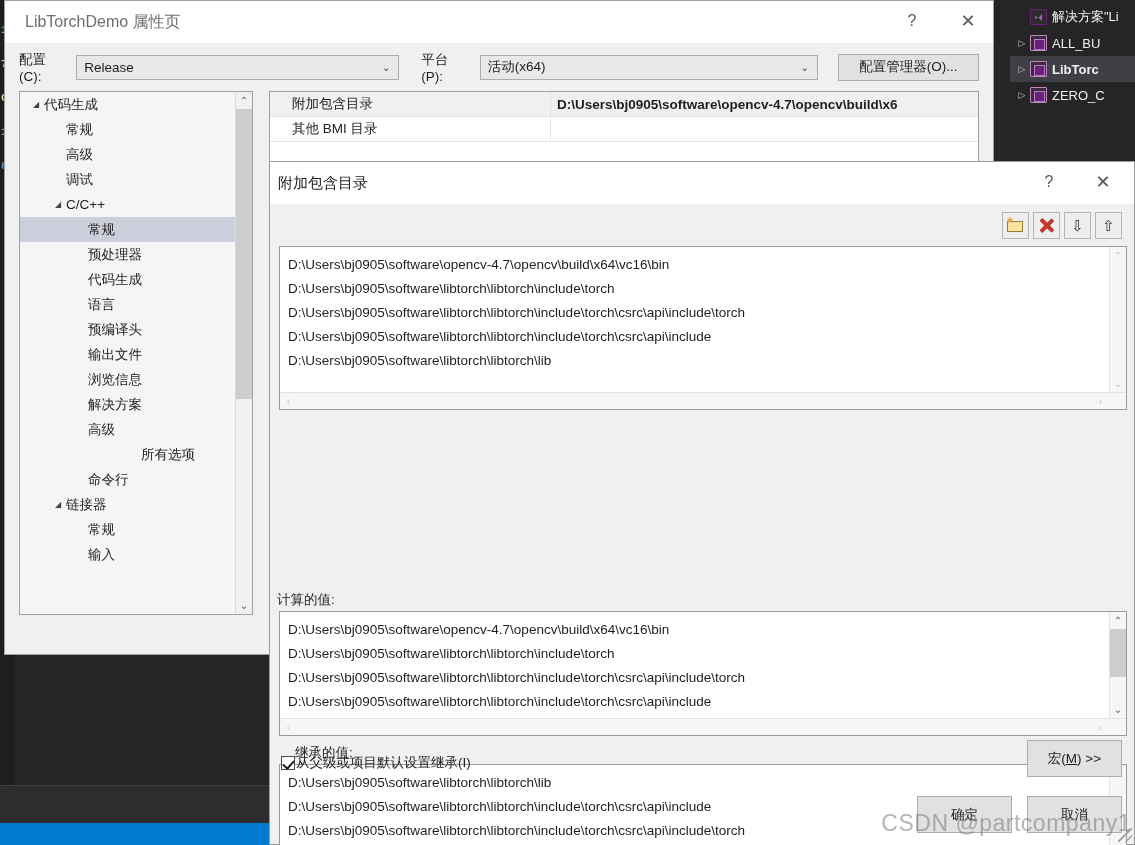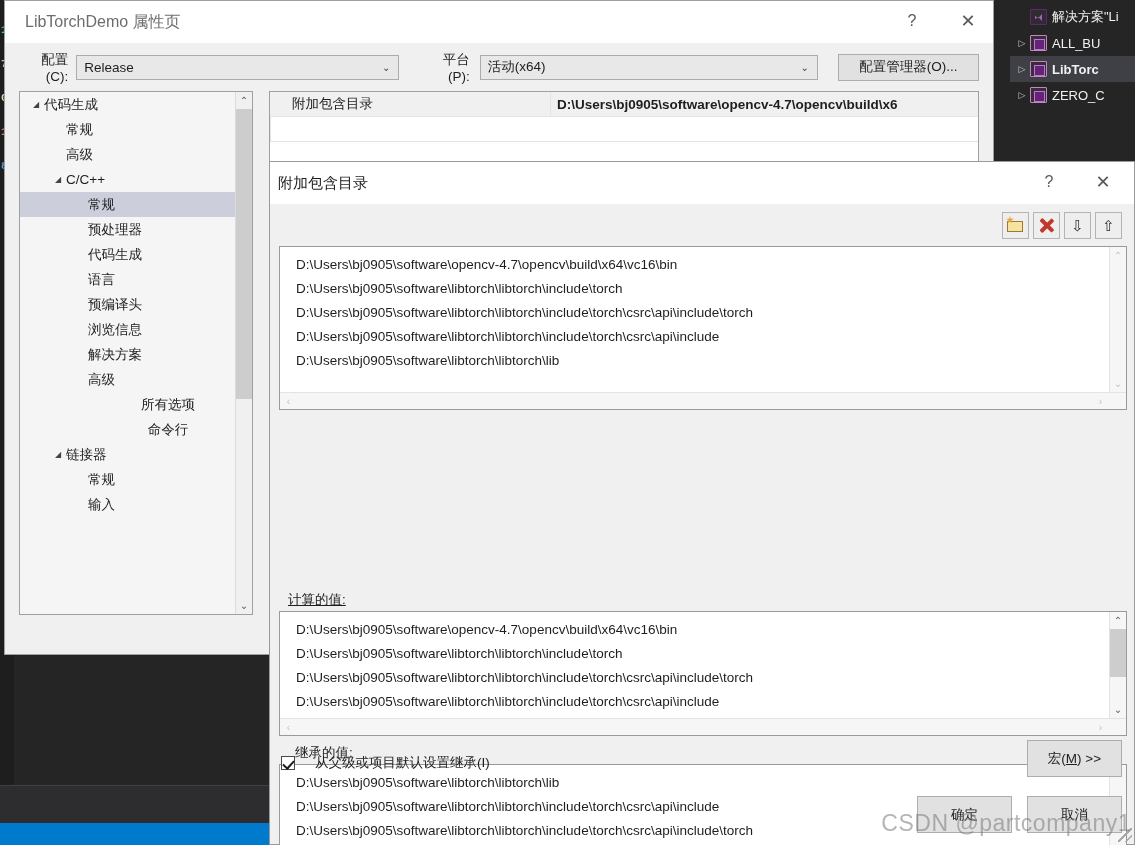--- a/index.html
+++ b/index.html
@@ -79,21 +79,21 @@
     display: flex; align-items: center; justify-content: center;
     color: #5a5a5a; font-size: 16px; cursor: default;
   }
   #prop-help { right: 58px; }
   #prop-close { right: 2px; font-size: 18px; }
 
   #prop-configbar {
     height: 48px; display: flex; align-items: center; padding: 0 14px;
     background: #f0f0f0;
   }
-  .cfg-label { margin-right: 8px; font-size: 13.5px; text-align: right; }
+  .cfg-label { margin-right: 8px; font-size: 13.5px; }
   .cfg-combo {
     height: 25px; background: #e8e8e8; border: 1px solid #acacac;
     display: flex; align-items: center; padding: 0 4px 0 7px;
     font-size: 13.5px; position: relative;
   }
   .cfg-combo .chev { position: absolute; right: 8px; color: #444; font-size: 10px; }
   #cfg-combo-config { width: 325px; }
   #cfg-combo-platform { width: 340px; margin-left: 2px; }
   #cfg-manager-btn {
     height: 27px; width: 142px; margin-left: 20px;
@@ -179,21 +179,21 @@
     background: #c0392b; border-radius: 1px;
   }
   .ico-redx::before { transform: rotate(45deg); }
   .ico-redx::after  { transform: rotate(-45deg); }
   
   .ico-arrow { font-size: 15px; color: #303030; line-height: 1; }
 
   .listbox {
     background: #ffffff; border: 1px solid #9a9a9a; position: relative; overflow: hidden;
   }
-  .lb-lines { padding: 6px 8px 0 16px; }
+  .lb-lines { padding: 6px 8px 0 8px; }
   .lb-line { height: 24px; line-height: 24px; font-size: 13.5px; white-space: nowrap; }
   .vscroll {
     position: absolute; right: 0; top: 0; width: 17px; bottom: 0;
     background: #f6f6f6; border-left: 1px solid #e3e3e3;
   }
   .vscroll .a { height: 17px; display:flex; align-items:center; justify-content:center;
                 font-size: 10px; color: #c3c3c3; }
   .vscroll .a.bot { position:absolute; bottom:0; width:100%; }
   .vscroll.active .a { color: #606060; }
   .vscroll .thumb { position: absolute; left: 0; width: 17px; background: #cdcdcd; }
@@ -203,27 +203,27 @@
   }
   .hscroll .a { position: absolute; top: 0; height: 17px; width: 17px;
                 display:flex; align-items:center; justify-content:center;
                 font-size: 10px; color: #c3c3c3; }
   .hscroll .a.l { left: 0; } .hscroll .a.r { right: 0; }
 
   #lb-main { position: absolute; left: 9px; top: 84px; width: 848px; height: 164px; }
   #lb-main .lb-lines { padding-right: 20px; }
 
   .section-label { position: absolute; font-size: 13.5px; }
-  #lbl-computed { left: 18px; top: 429px; text-decoration: underline; }
+  #lbl-computed { left: 7px; top: 429px; }
   #lb-computed { position: absolute; left: 9px; top: 449px; width: 848px; height: 125px; }
   #lbl-inherited { left: 9px; top: 582px; margin-left: 16px; }
   #lb-inherited { position: absolute; left: 9px; top: 602px; width: 848px; height: 125px; }
 
   #inherit-check {
-    position: absolute; left: 11px; top: 592px; display: flex; align-items: center; gap: 20px;
+    position: absolute; left: 11px; top: 592px; display: flex; align-items: center; gap: 1px;
   }
   .cbox {
     width: 14px; height: 14px; border: 1px solid #4a4a4a; background: #fff;
     position: relative;
   }
   .cbox::after {
     content: ""; position: absolute; left: 3px; top: 1px; width: 5px; height: 9px;
     border: solid #1e1e1e; border-width: 0 2px 2px 0; transform: rotate(42deg);
   }
   #macro-btn {
@@ -323,20 +323,24 @@
           </div>
           <div class="tree-item" style="padding-left: 30px;">
             <span class="tw"></span>
             <span>常规</span>
           </div>
           <div class="tree-item" style="padding-left: 30px;">
             <span class="tw"></span>
             <span>高级</span>
           </div>
           <div class="tree-item" style="padding-left: 30px;">
+            <span class="tw"></span>
+            <span>调试</span>
+          </div>
+          <div class="tree-item" style="padding-left: 30px;">
             <span class="tw">◢</span>
             <span>C/C++</span>
           </div>
           <div class="tree-item selected" style="padding-left: 52px;">
             <span class="tw"></span>
             <span>常规</span>
           </div>
           <div class="tree-item" style="padding-left: 52px;">
             <span class="tw"></span>
             <span>预处理器</span>
@@ -348,35 +352,39 @@
           <div class="tree-item" style="padding-left: 52px;">
             <span class="tw"></span>
             <span>语言</span>
           </div>
           <div class="tree-item" style="padding-left: 52px;">
             <span class="tw"></span>
             <span>预编译头</span>
           </div>
           <div class="tree-item" style="padding-left: 52px;">
             <span class="tw"></span>
+            <span>输出文件</span>
+          </div>
+          <div class="tree-item" style="padding-left: 52px;">
+            <span class="tw"></span>
             <span>浏览信息</span>
           </div>
           <div class="tree-item" style="padding-left: 52px;">
             <span class="tw"></span>
             <span>解决方案</span>
           </div>
           <div class="tree-item" style="padding-left: 52px;">
             <span class="tw"></span>
             <span>高级</span>
           </div>
           <div class="tree-item" style="padding-left: 52px; justify-content: center;">
             <span class="tw"></span>
             <span>所有选项</span>
           </div>
-          <div class="tree-item" style="padding-left: 52px; justify-content: center;">
+          <div class="tree-item" style="padding-left: 52px;">
             <span class="tw"></span>
             <span>命令行</span>
           </div>
           <div class="tree-item" style="padding-left: 30px;">
             <span class="tw">◢</span>
             <span>链接器</span>
           </div>
           <div class="tree-item" style="padding-left: 52px;">
             <span class="tw"></span>
             <span>常规</span>
@@ -393,20 +401,21 @@
       </div>
     </div>
 
     <div id="prop-grid">
       <div id="grid-rows">
           <div class="grid-row hdr">
             <div class="k">附加包含目录</div>
             <div class="v">D:\Users\bj0905\software\opencv-4.7\opencv\build\x6</div>
           </div>
           <div class="grid-row">
+            <div class="k">其他 BMI 目录</div>
             <div class="v"></div>
           </div>
         </div>
     </div>
   </div>
 </div>
 
 <div id="incl-dialog">
 
   <div id="incl-titlebar">

